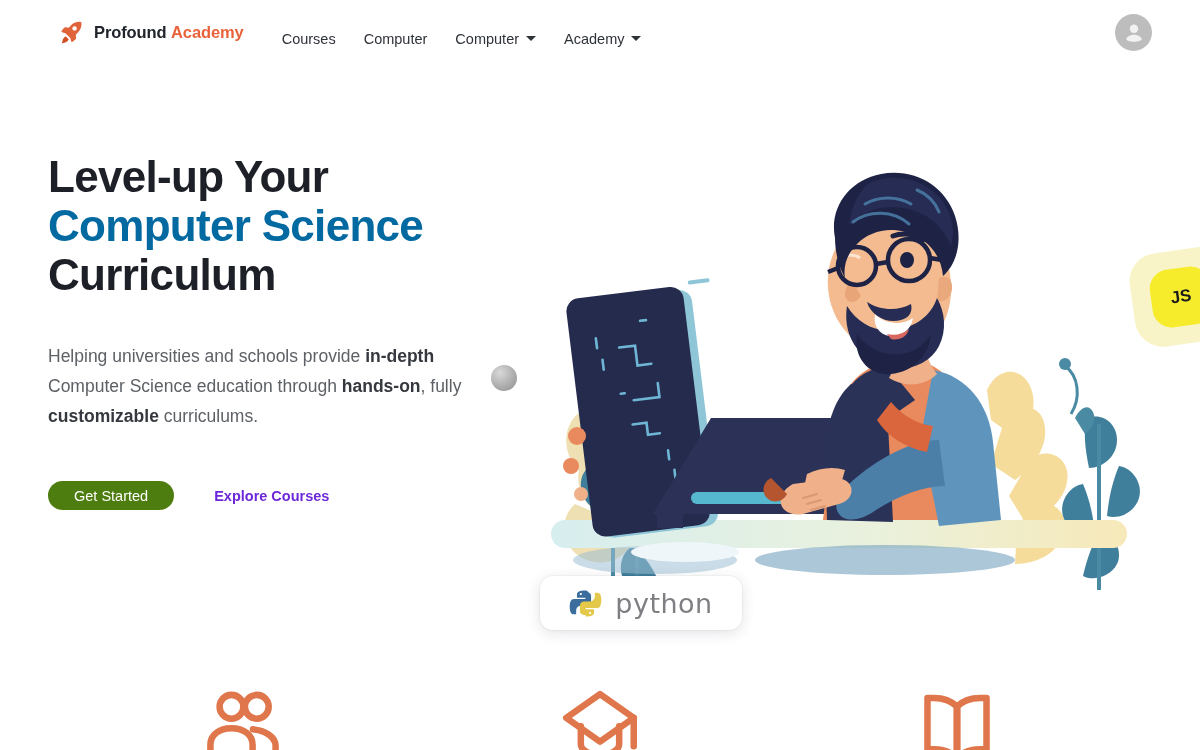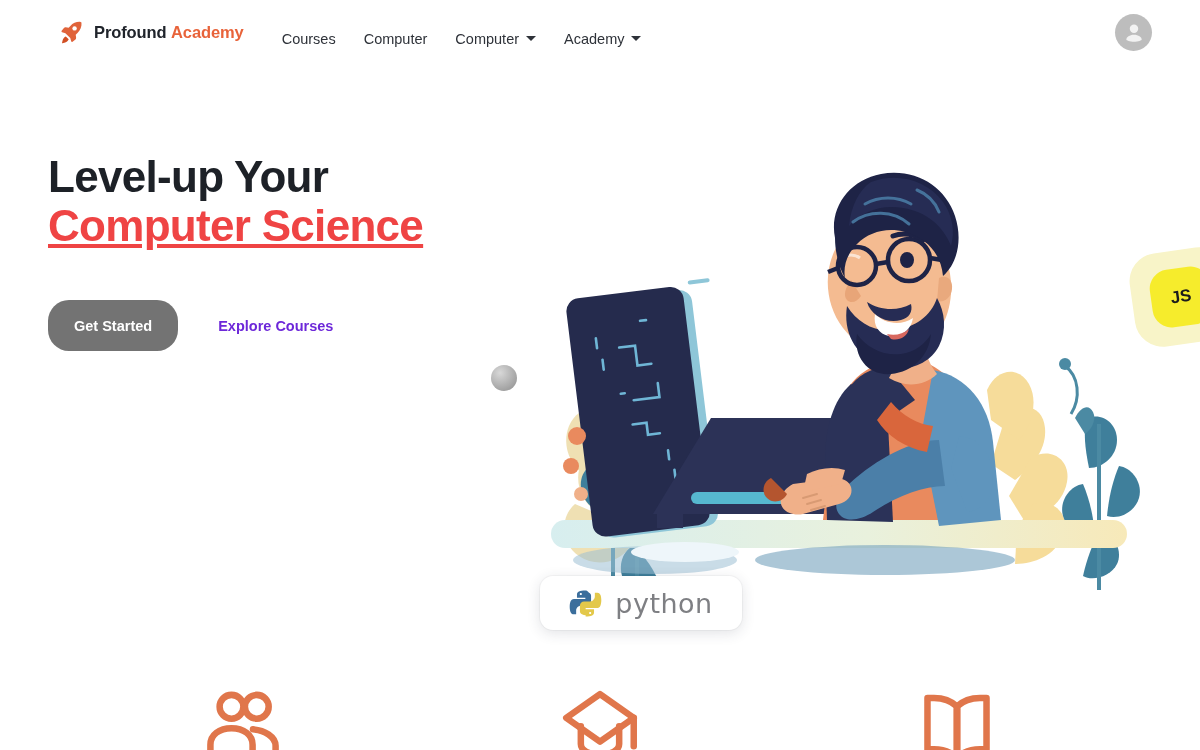--- a/index.html
+++ b/index.html
@@ -38,34 +38,34 @@
     display:flex; align-items:center; justify-content:center;
   }
   .avatar svg { width:26px; height:26px; display:block; }
 
   
   .hero-left { position:absolute; left:48px; top:152px; width:470px; }
   .headline {
     font-size:44px; font-weight:bold; line-height:49px;
     color:#1d2127; letter-spacing:-0.7px;
   }
-  .headline .accent { color:#ef4444; display:block;text-decoration:underline; }
+  .headline .accent { color:#0369a1; display:block; }
   .headline .l1, .headline .l3 { display:block; }
 
   .subhead {
     margin-top:42px; font-size:17.5px; line-height:30px;
     color:#5d6166; width:450px;
   }
   .subhead b { color:#35393f; font-weight:bold; }
 
   .cta-row { margin-top:50px; display:flex; align-items:center; }
   .btn-primary {
-    background:#737373; color:#fff; border:none;
-    font-size:14.5px; font-weight:bold; font-family:inherit;
-    padding:0 26px; height:51px; border-radius:21px; cursor:pointer;
+    background:#4d7c0f; color:#fff; border:none;
+    font-size:14.5px; font-weight:normal; font-family:inherit;
+    padding:0 26px; height:29px; border-radius:21px; cursor:pointer;
   }
   .btn-link {
     margin-left:40px; font-size:14.5px; font-weight:bold;
     color:#6d28d9; cursor:pointer; background:none; border:none; font-family:inherit;
   }
 
   
   .cursor-blob {
     position:absolute; left:491px; top:365px; width:26px; height:26px;
     border-radius:50%;
@@ -149,22 +149,24 @@
           <path d="M12 13.6c-4.1 0-7.1 2.2-7.1 4.6 0 .5 3.2 1.8 7.1 1.8s7.1-1.3 7.1-1.8c0-2.4-3-4.6-7.1-4.6z"></path>
         </svg>
       </span>
     </div>
   </div>
 
   <div class="hero-left">
     <h1 class="headline">
       <span class="l1">Level-up Your</span>
       <span class="accent">Computer Science</span>
+      <span class="l3">Curriculum</span>
     </h1>
 
+    <p class="subhead"><span>Helping universities and schools provide </span><b>in-depth</b><span> Computer Science education through </span><b>hands-on</b><span>, fully </span><b>customizable</b><span> curriculums.</span></p>
 
     <div class="cta-row">
       <button class="btn-primary">Get Started</button>
       <button class="btn-link">Explore Courses</button>
     </div>
   </div>
 
   <div class="hero-art">
     <svg viewBox="0 0 620 520" xmlns="http://www.w3.org/2000/svg">
       <defs>

